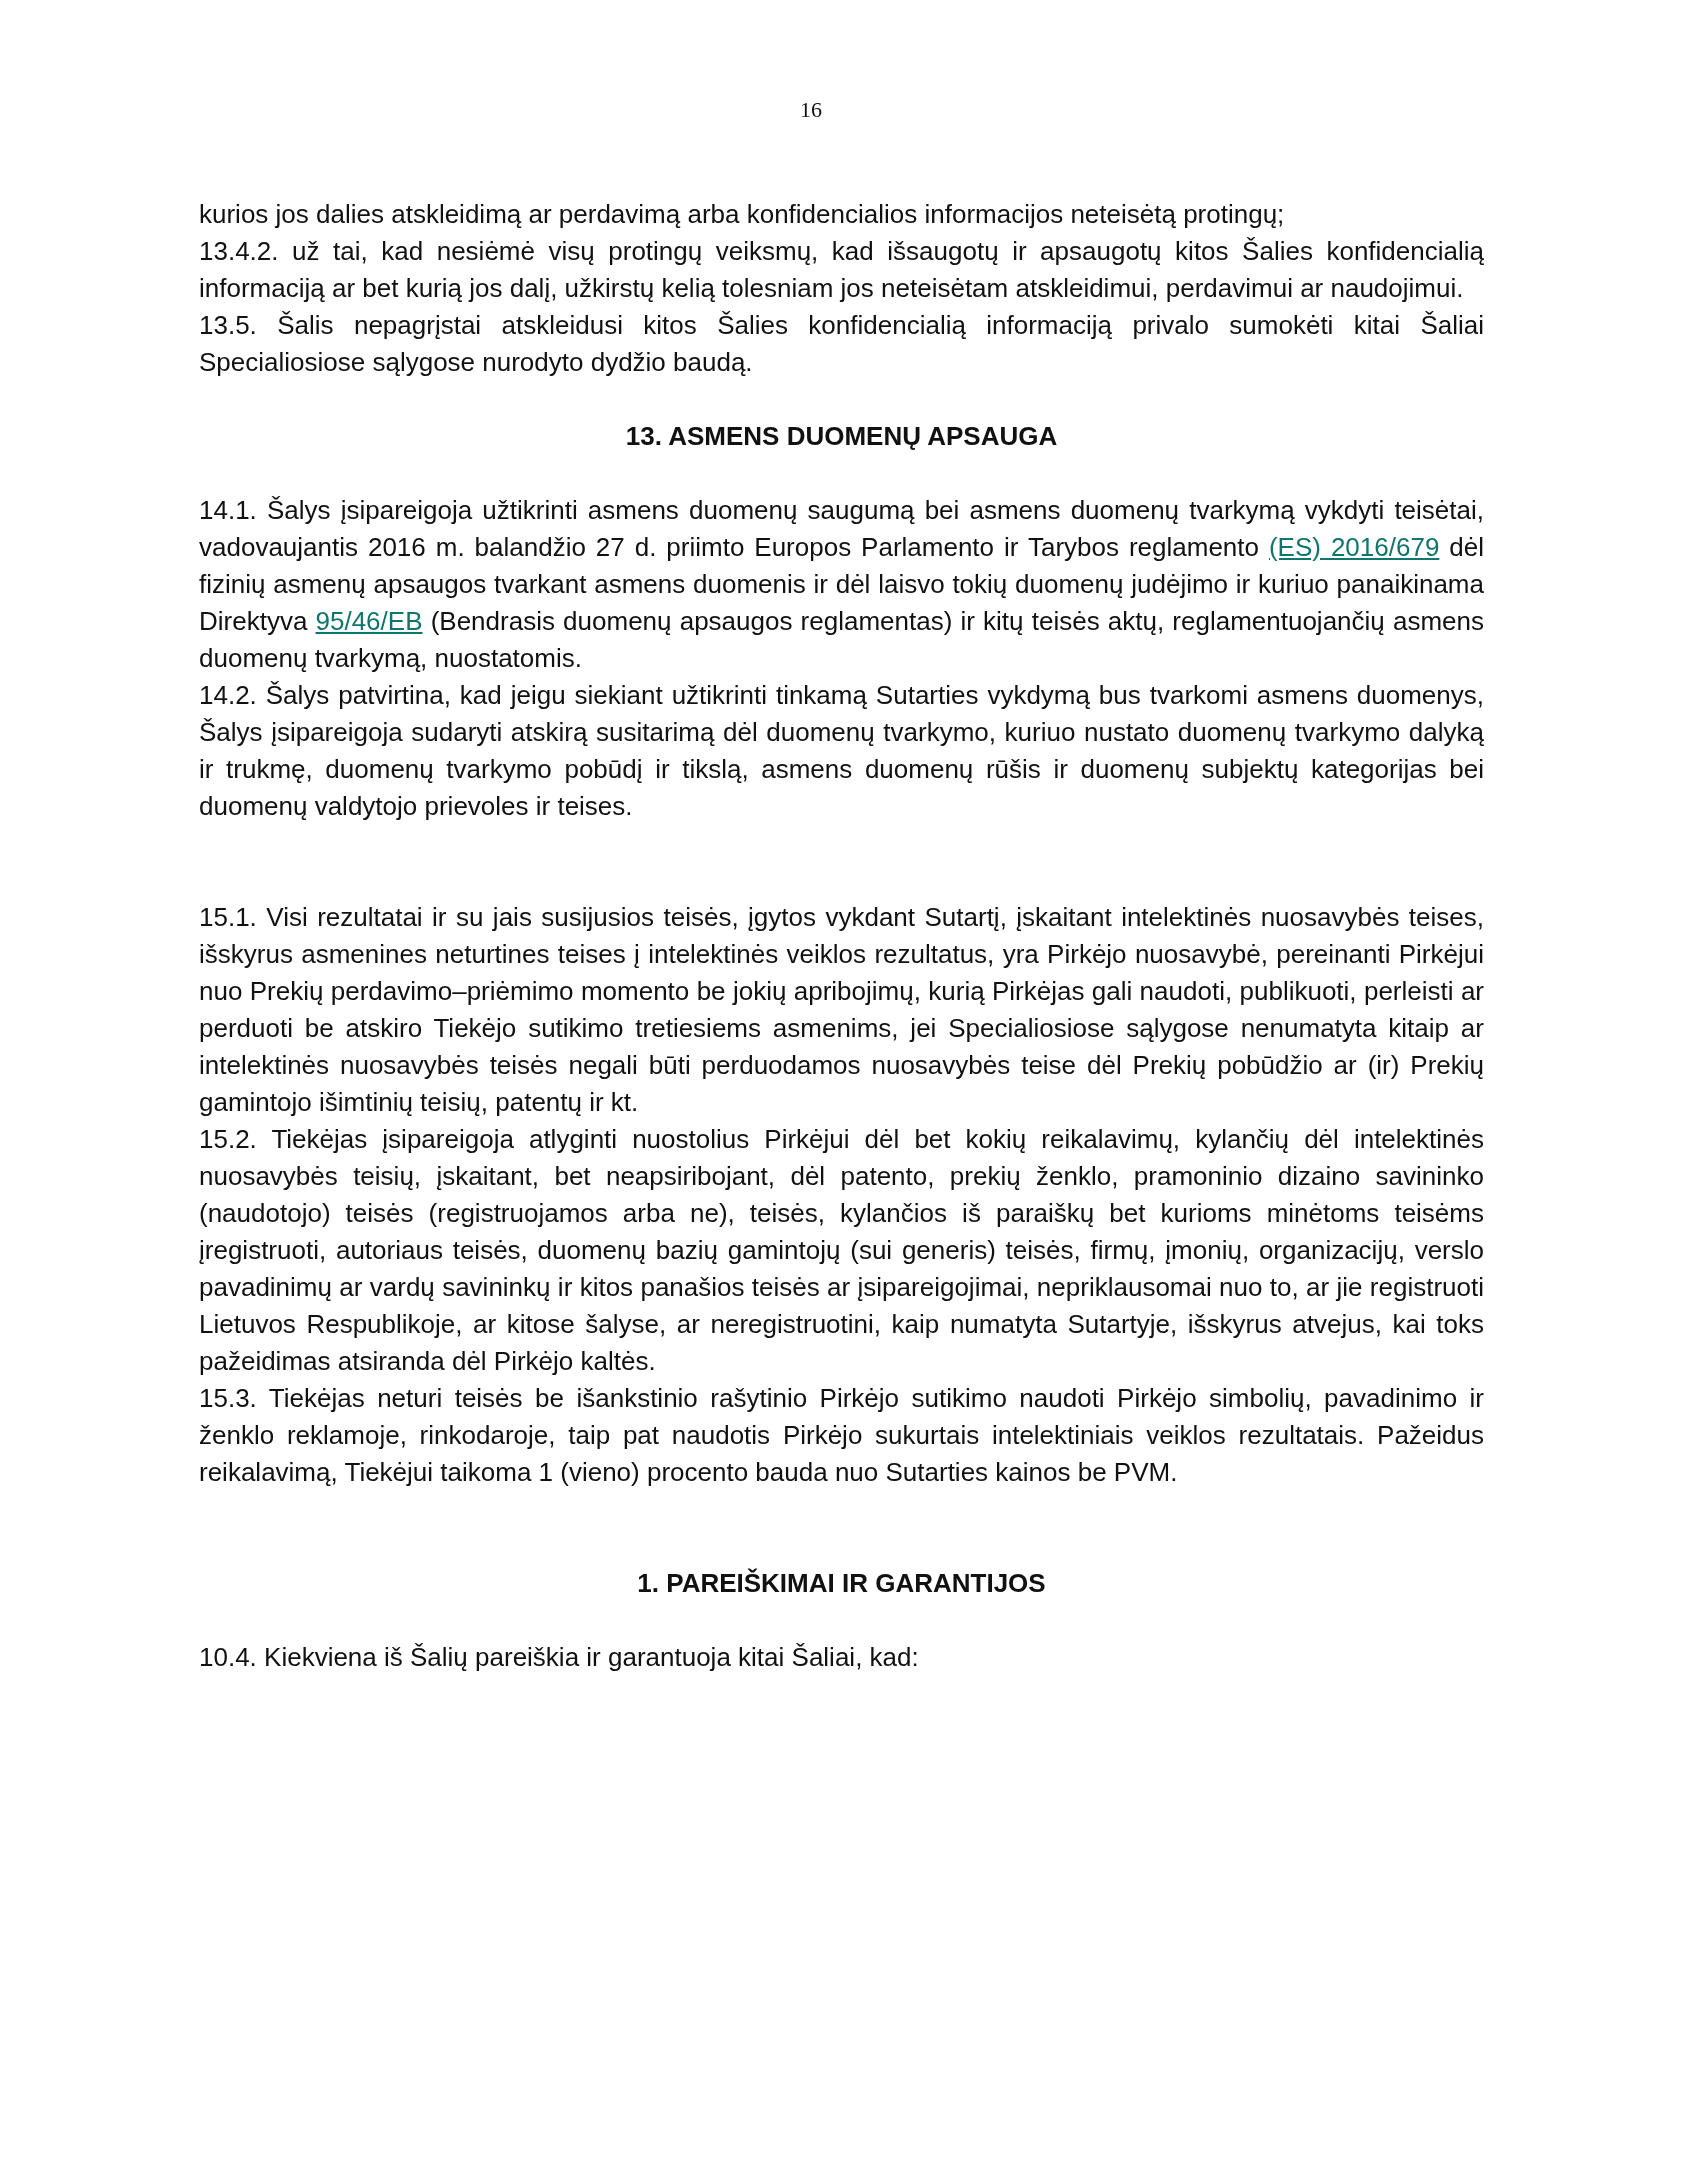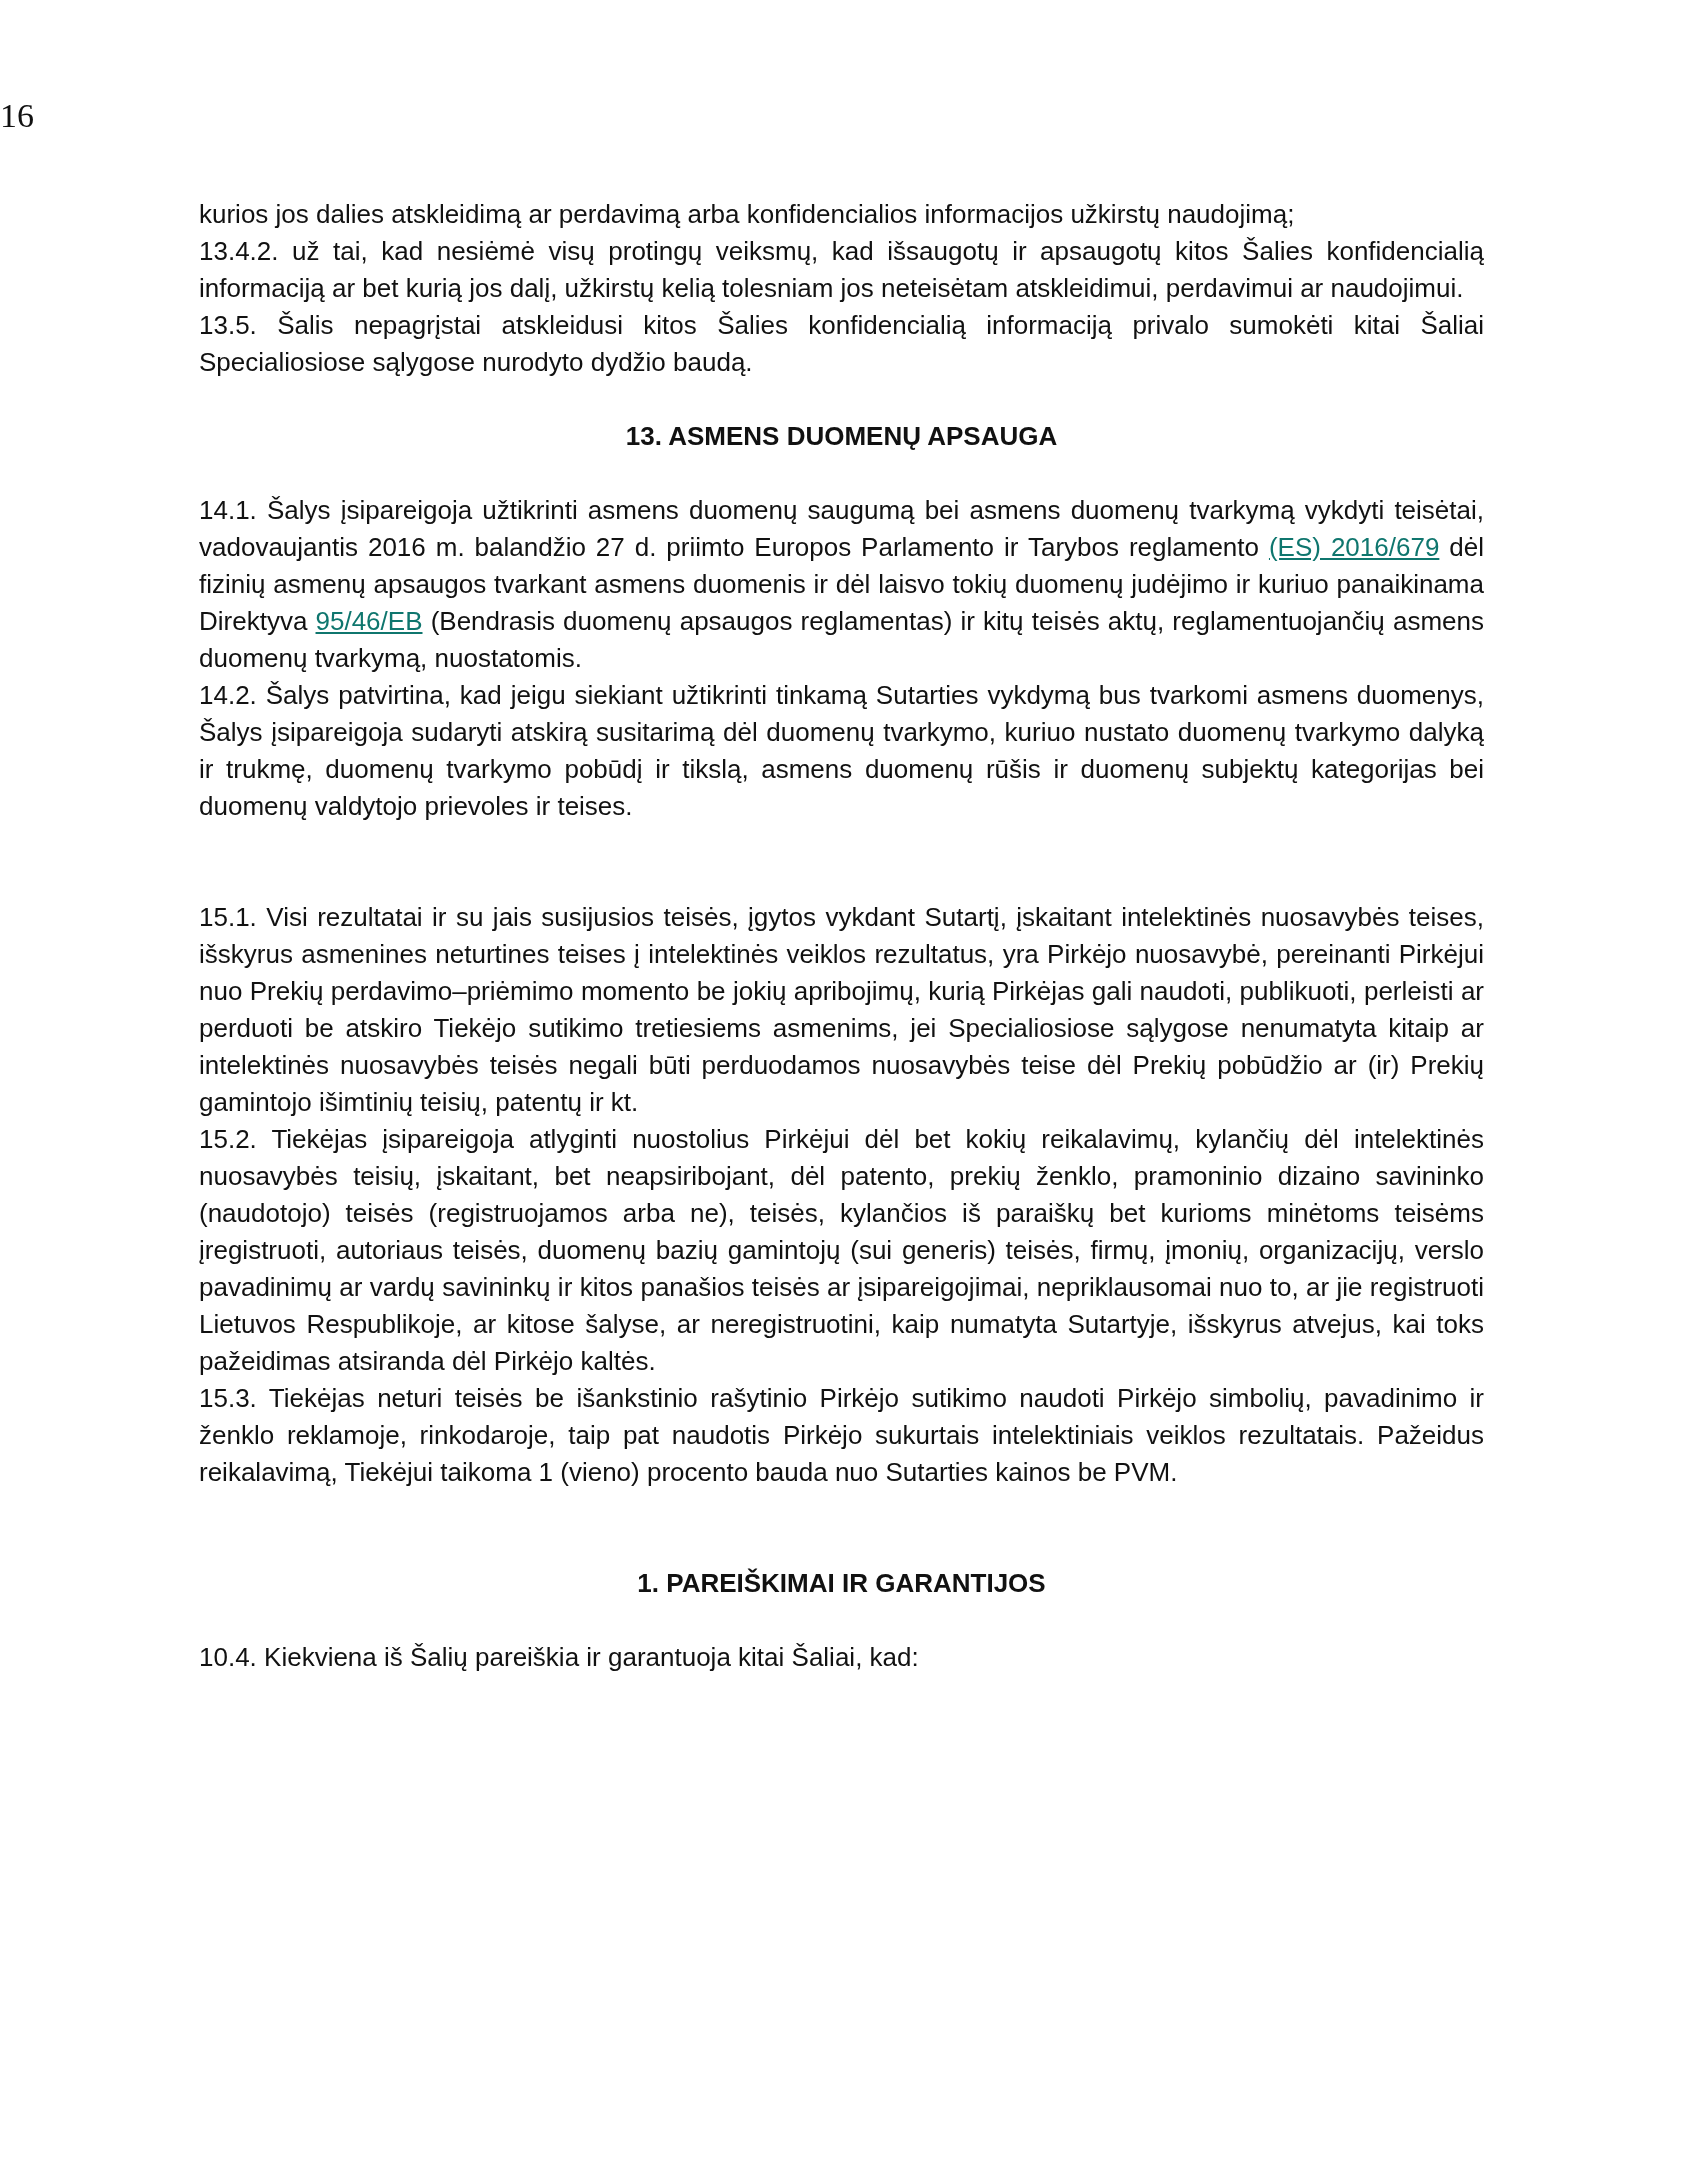--- a/index.html
+++ b/index.html
@@ -1,32 +1,32 @@
 <!DOCTYPE html>
 <html><head>
 <meta charset="utf-8">
 <style>
   html, body { margin:0; padding:0; background:#ffffff; }
   body { width:1683px; height:2178px; position:relative; overflow:hidden; color:#111; }
-  .page-num { position:absolute; top:97px; left:0; width:1622px; text-align:left;
-    font-family:"Liberation Serif", serif; font-size:34px; }
+  .page-num { position:absolute; top:97px; left:0; width:1622px; text-align:center;
+    font-family:"Liberation Serif", serif; font-size:22px; }
   .content { position:absolute; top:196px; left:199px; width:1285px;
     font-family:"Liberation Sans", sans-serif; font-size:26px; line-height:37px; }
   .p { text-align:justify; text-align-last:left; margin:0; }
   .h { text-align:center; font-weight:bold; margin:0; }
   .gap { height:37px; }
   a { color:#0f766e; text-decoration:underline; }
 </style>
 </head>
 <body>
 
 <div class="page-num">16</div>
 
 <div class="content">
-  <p class="p">kurios jos dalies atskleidimą ar perdavimą arba konfidencialios informacijos užkirstų naudojimą;</p>
+  <p class="p">kurios jos dalies atskleidimą ar perdavimą arba konfidencialios informacijos neteisėtą protingų;</p>
   <p class="p">13.4.2.  už tai, kad nesiėmė visų protingų veiksmų, kad išsaugotų ir apsaugotų kitos Šalies konfidencialią informaciją ar bet kurią jos dalį, užkirstų kelią tolesniam jos neteisėtam atskleidimui, perdavimui ar naudojimui.</p>
   <p class="p">13.5. Šalis nepagrįstai atskleidusi kitos Šalies konfidencialią informaciją privalo sumokėti kitai Šaliai Specialiosiose sąlygose nurodyto dydžio baudą.</p>
   <div class="gap"></div>
   <p class="h">13.  ASMENS DUOMENŲ APSAUGA</p>
   <div class="gap"></div>
   <p class="p"><span>14.1. Šalys įsipareigoja užtikrinti asmens duomenų saugumą bei asmens duomenų tvarkymą vykdyti teisėtai, vadovaujantis 2016 m. balandžio 27 d. priimto Europos Parlamento ir Tarybos reglamento </span><a>(ES) 2016/679</a><span> dėl fizinių asmenų apsaugos tvarkant asmens duomenis ir dėl laisvo tokių duomenų judėjimo ir kuriuo panaikinama Direktyva </span><a>95/46/EB</a><span> (Bendrasis duomenų apsaugos reglamentas) ir kitų teisės aktų, reglamentuojančių asmens duomenų tvarkymą, nuostatomis.</span></p>
   <p class="p">14.2. Šalys patvirtina, kad jeigu siekiant užtikrinti tinkamą Sutarties vykdymą bus tvarkomi asmens duomenys, Šalys įsipareigoja sudaryti atskirą susitarimą dėl duomenų tvarkymo, kuriuo nustato duomenų tvarkymo dalyką ir trukmę, duomenų tvarkymo pobūdį ir tikslą, asmens duomenų rūšis ir duomenų subjektų kategorijas bei duomenų valdytojo prievoles ir teises.</p>
   <div class="gap"></div>
   <div class="gap"></div>
   <p class="p">15.1. Visi rezultatai ir su jais susijusios teisės, įgytos vykdant Sutartį, įskaitant intelektinės nuosavybės teises, išskyrus asmenines neturtines teises į intelektinės veiklos rezultatus, yra Pirkėjo nuosavybė, pereinanti Pirkėjui nuo Prekių perdavimo–priėmimo momento be jokių apribojimų, kurią Pirkėjas gali naudoti, publikuoti, perleisti ar perduoti be atskiro Tiekėjo sutikimo tretiesiems asmenims, jei Specialiosiose sąlygose nenumatyta kitaip ar intelektinės nuosavybės teisės negali būti perduodamos nuosavybės teise dėl Prekių pobūdžio ar (ir) Prekių gamintojo išimtinių teisių, patentų ir kt.</p>

